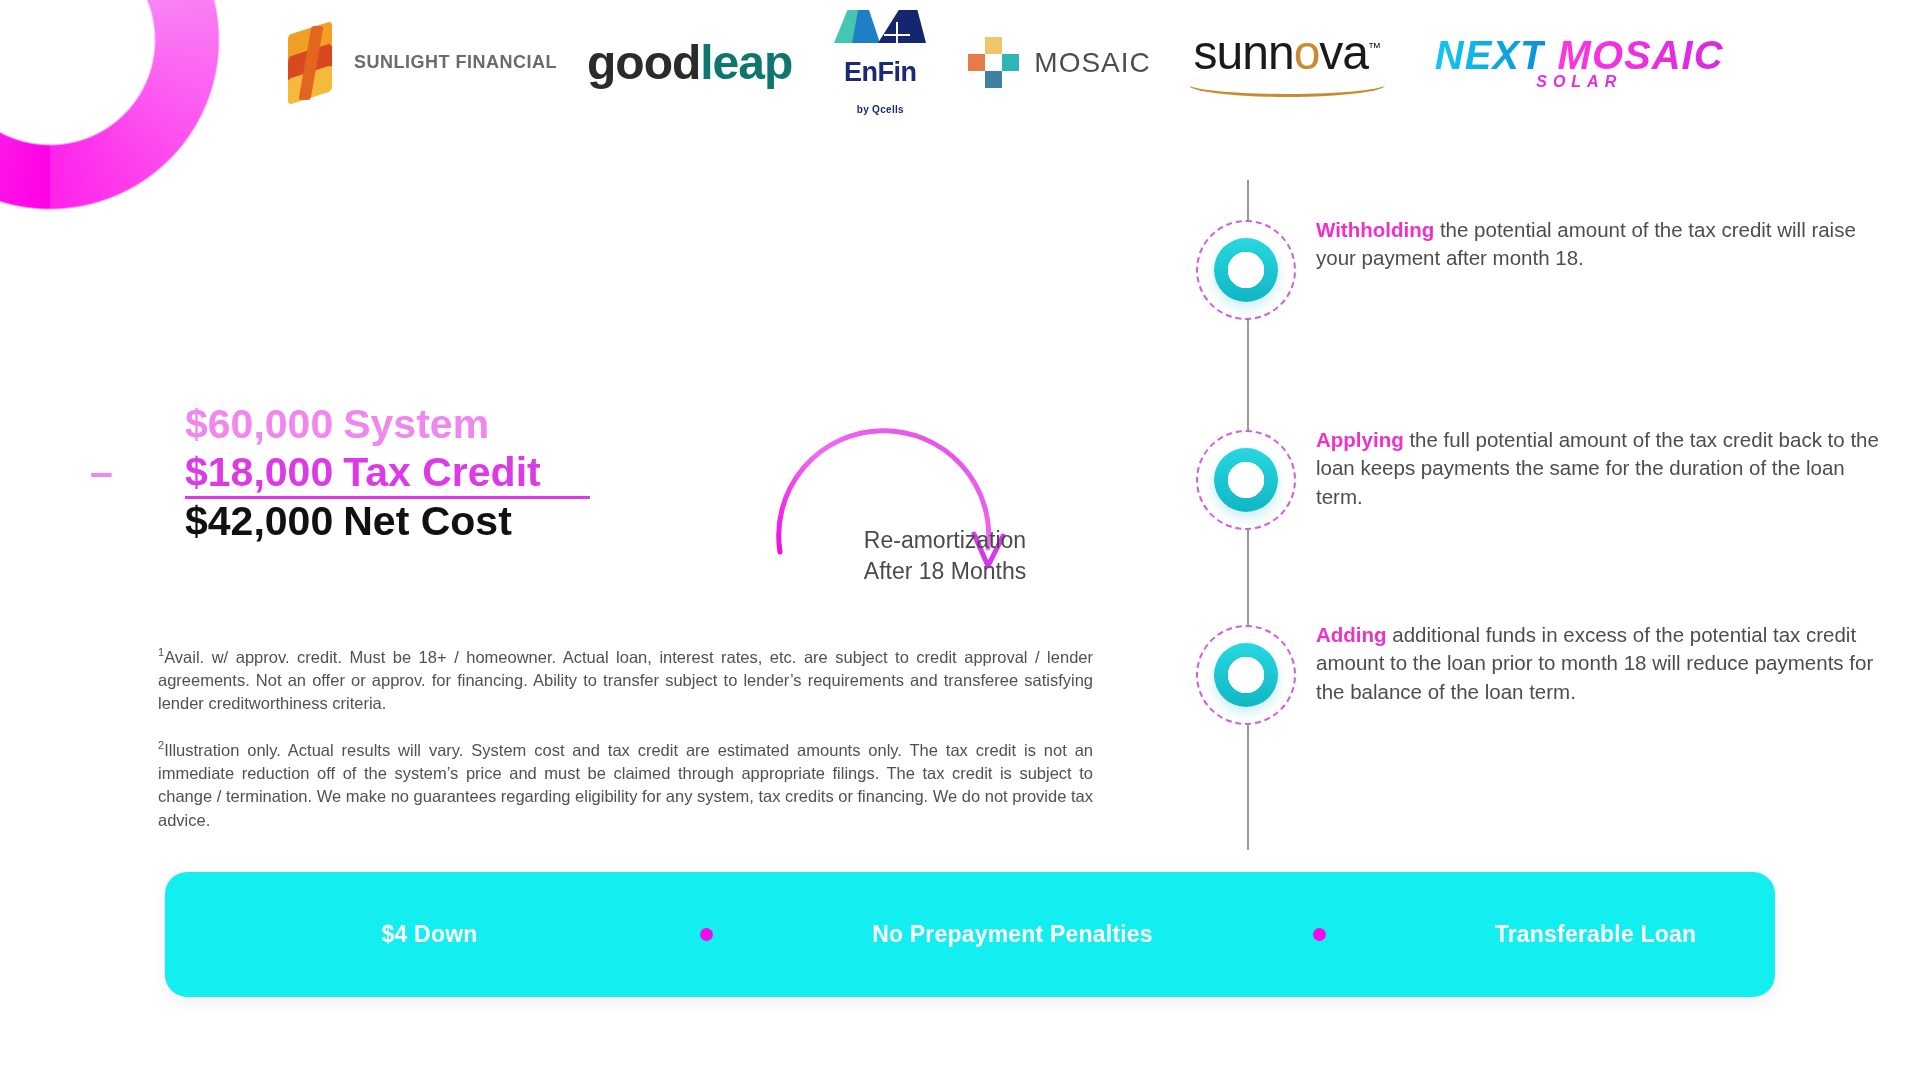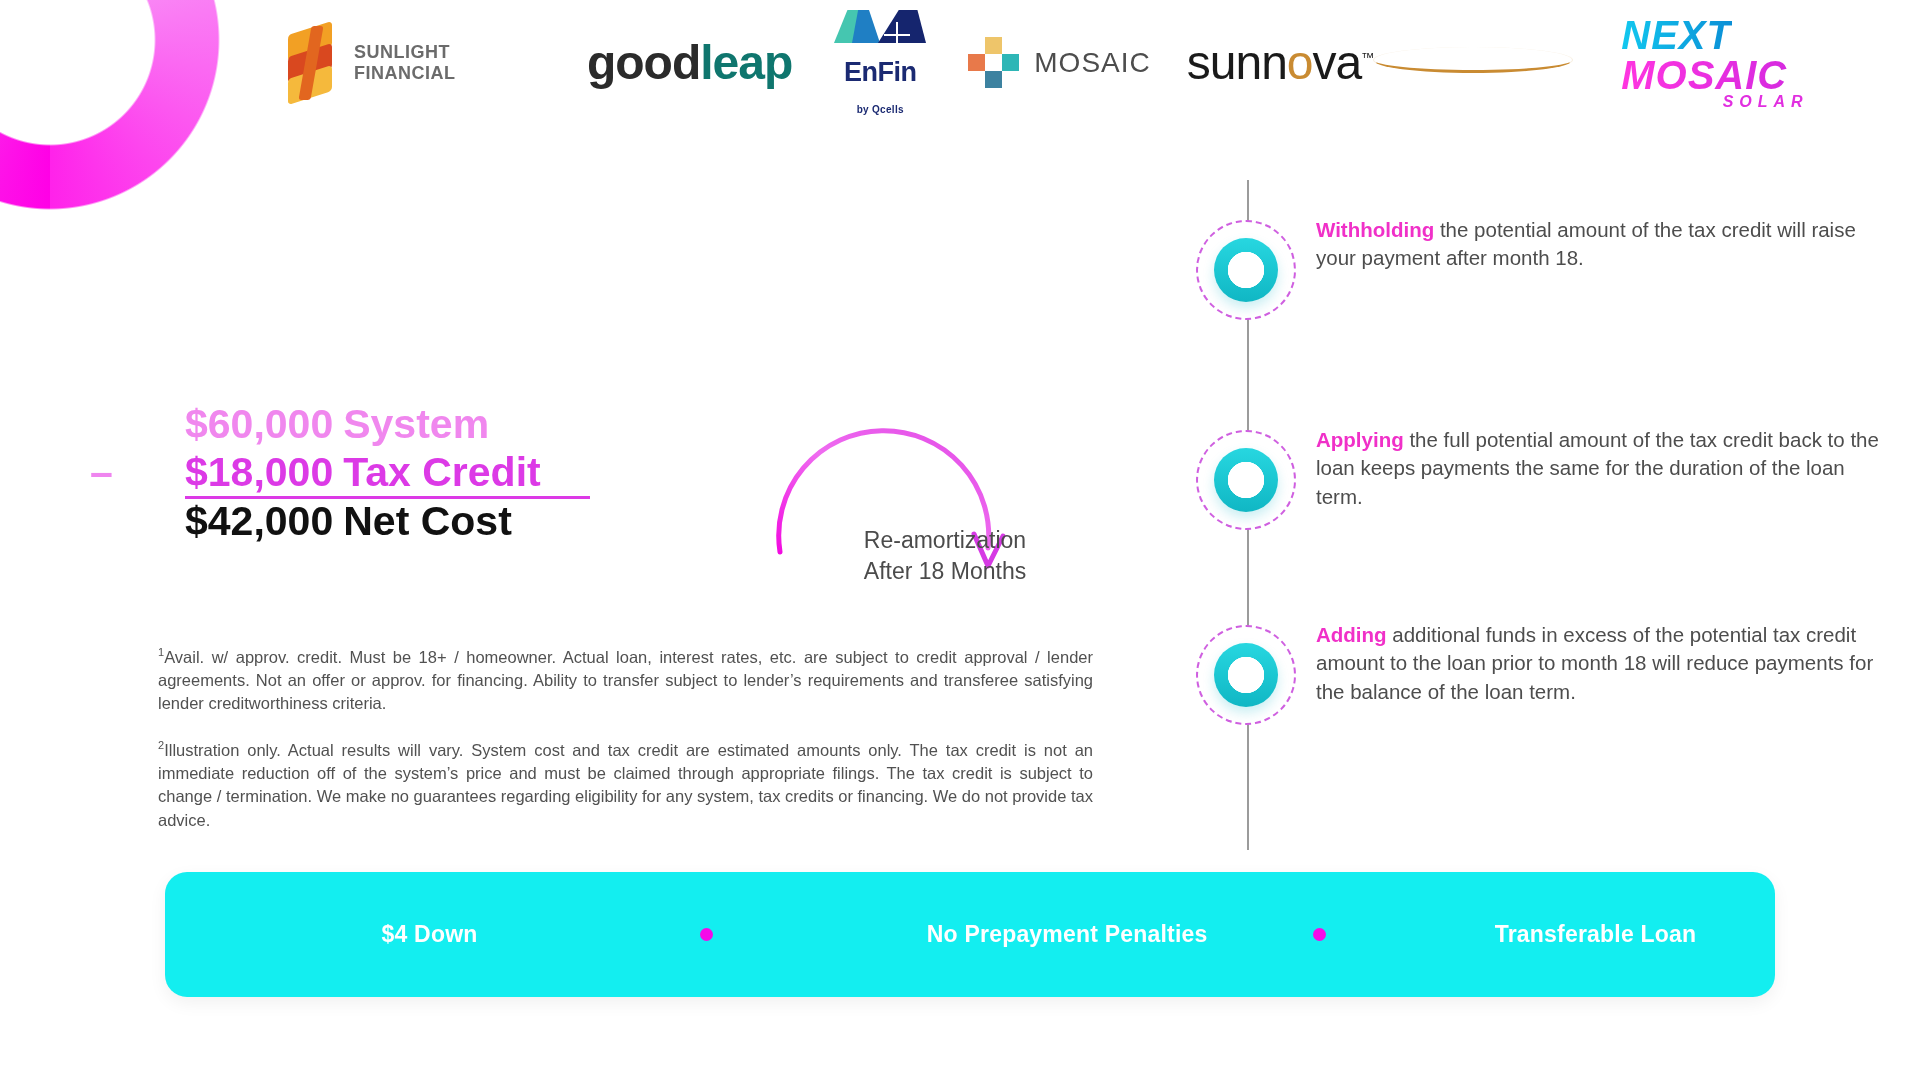--- a/index.html
+++ b/index.html
@@ -97,21 +97,21 @@
   .mosaic-mark{ width:52px;height:52px;position:relative; }
   .mosaic-mark i{ position:absolute;width:17px;height:17px;display:block; }
   .mm1{ left:17px;top:0;background:#eec56a; }
   .mm2{ left:0;top:17px;background:#e8794a; }
   .mm3{ left:17px;top:17px;background:#ffffff; }
   .mm4{ left:34px;top:17px;background:#2eb6b6; }
   .mm5{ left:17px;top:34px;background:#3d82a0; }
   .mosaic-txt{ font-size:28px;color:#4d4d4d;letter-spacing:1px; }
 
   
-  .sunnova{ flex-direction:row; position:relative; }
+  .sunnova{ flex-direction:column; position:relative; }
   .sunnova-txt{ font-size:48px;color:#1a1a1a;letter-spacing:-1px;line-height:1;position:relative; }
   .sunnova-o{ color:#c98b32; }
   .sunnova-tm{ font-size:13px;vertical-align:super;color:#1a1a1a; }
   .sunnova-swoosh{
     width:200px;height:26px;margin-top:-6px;
     border-bottom:3px solid #c98b32;border-radius:50%;
     border-left:1px solid rgba(201,139,50,.15);border-right:1px solid rgba(201,139,50,.15);
   }
 
   
@@ -185,21 +185,21 @@
     position:absolute; left:165px; top:872px; width:1610px; height:125px;
     background:#13eef0; border-radius:22px;
     display:flex; align-items:center; justify-content:center; gap:0;
     box-shadow:0 6px 18px rgba(0,0,0,.06);
   }
   .banner-item{
     color:#ffffff; font-size:23px; font-weight:bold; letter-spacing:.2px;
     text-align:center;
   }
   .b0{ width:330px; margin-left:85px; }
-  .b1{ width:390px;text-align:right; }
+  .b1{ width:390px; }
   .b2{ width:330px; }
   .banner-sep{
     width:13px; height:13px; border-radius:50%; background:#f50ae8;
     margin:0 105px; flex:0 0 13px;
   }
 </style>
 </head>
 <body>
 
 <div class="stage">

